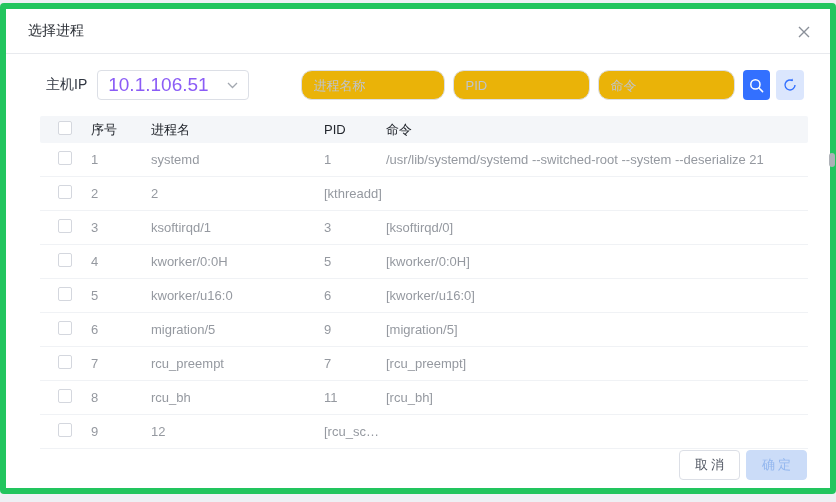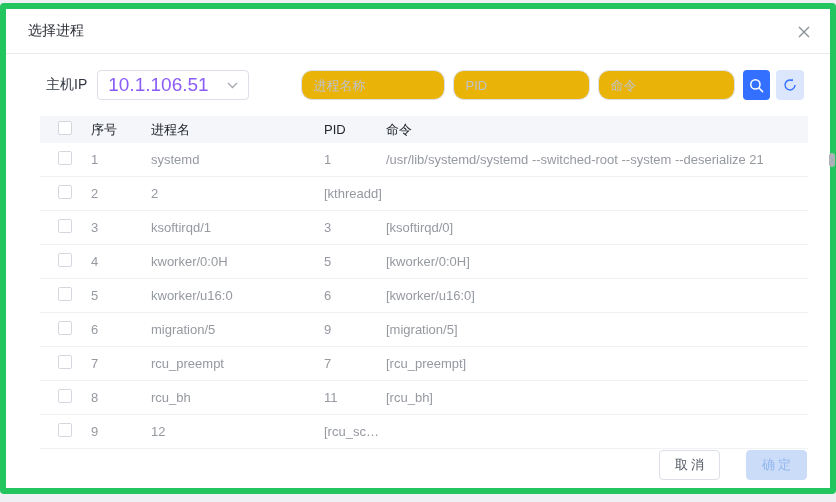--- a/index.html
+++ b/index.html
@@ -47,21 +47,21 @@
   .td, .th { overflow:hidden; white-space:nowrap; text-overflow:ellipsis; }
   .tbody .td { font-size:13px; color:#9599a0; }
   .cb-cell { padding-left:18px; }
   .checkbox { display:inline-block; width:14px; height:14px; border:1px solid #d4d7de;
     border-radius:2px; background:#fff; cursor:pointer; }
   .scroll-thumb { position:absolute; right:-27px; top:37px; width:6px; height:14px;
     background:#aeb1b7; border-radius:3px; }
   .corner-dash { position:absolute; right:-34px; top:315px; font-size:12px; color:#c9ccd2; }
 
   
-  .dlg-footer { position:absolute; right:23px; bottom:8px; display:flex; gap:26px; }
+  .dlg-footer { position:absolute; right:23px; bottom:8px; display:flex; gap:6px; }
   .btn { height:30px; border-radius:4px; font-size:13px; letter-spacing:3px;
     padding:0 12px 0 15px; cursor:pointer;
     font-family:"Liberation Sans","DejaVu Sans",sans-serif; }
   .btn-cancel { background:#fff; border:1px solid #dcdfe6; color:#4e5460; }
   .btn-confirm { background:#cbdcf8; border:1px solid #cbdcf8; color:#93b7ef; cursor:not-allowed;text-align:center; }
 </style>
 </head>
 <body>
 
 <div class="dialog">

